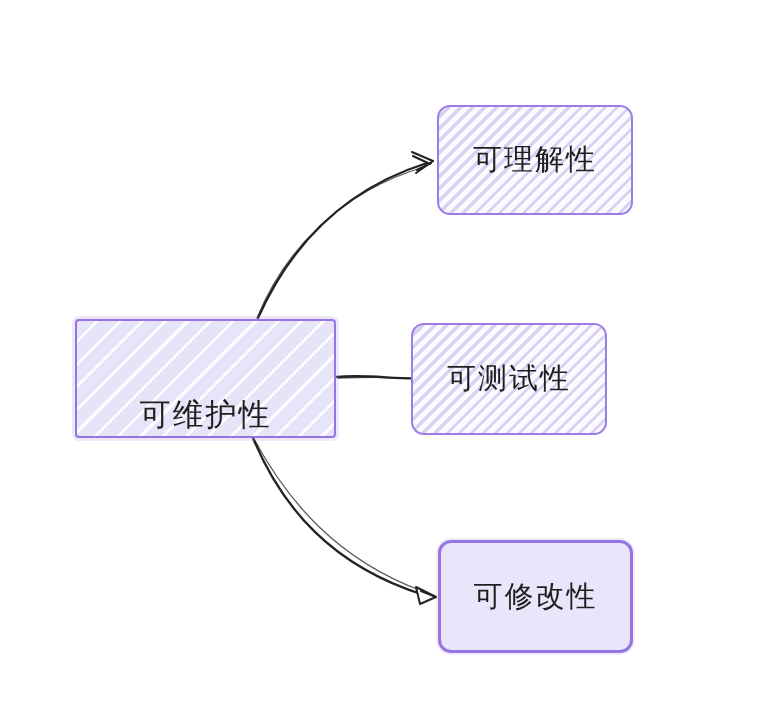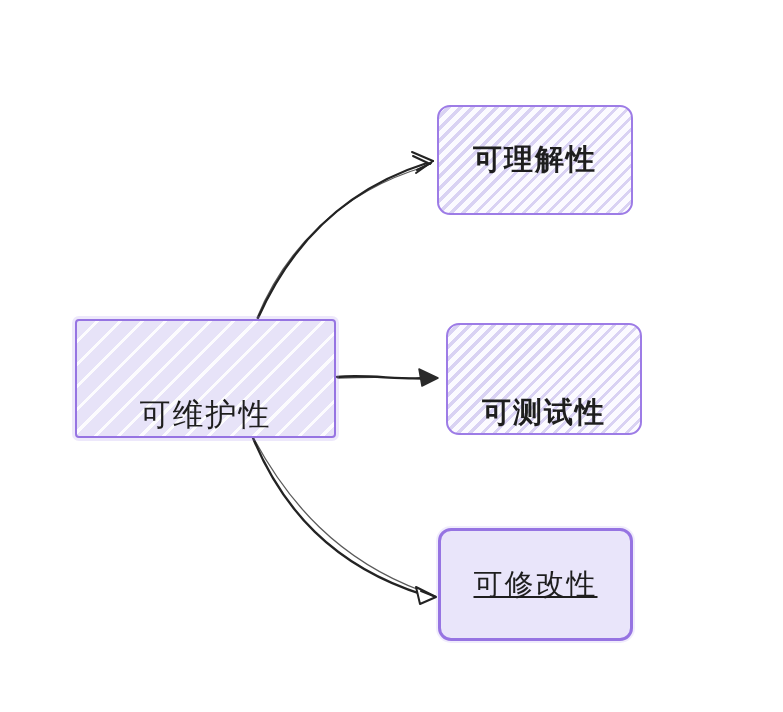--- a/index.html
+++ b/index.html
@@ -56,34 +56,32 @@
     border: 2.5px solid #9d7ce6;
     border-radius: 13px;
     background-color: #fbfaff;
     background-image:
       repeating-linear-gradient(135deg,
         #fbfaff 0px,
         #fbfaff 5.5px,
         #d9d2f3 5.5px,
         #d9d2f3 8.5px);
     font-size: 29px;
-    font-weight: bold;
   }
   #node-understand { left: 437px; top: 105px; width: 196px; height: 110px; }
-  #node-test       { left: 446px; top: 323px; width: 196px; height: 112px; align-items: flex-end; }
+  #node-test       { left: 411px; top: 323px; width: 196px; height: 112px; }
   
   #node-modify {
-    left: 438px; top: 528px;
+    left: 438px; top: 540px;
     width: 195px; height: 113px;
     border: 3px solid #9674e2;
     border-radius: 13px;
     background-color: #e9e5fa;
     box-shadow: 0 0 0 2px rgba(173,149,238,0.18);
     font-size: 29px;
-    text-decoration: underline;
   }
   .edge { stroke: #232323; stroke-width: 2.3; fill: none; stroke-linecap: round; }
   .edge.ghost { stroke-width: 1.3; opacity: 0.75; }
   .head-line { stroke: #232323; stroke-width: 2; fill: none; stroke-linecap: round; }
   .head-filled { fill: #2a2a2a; stroke: #2a2a2a; stroke-width: 1.5; stroke-linejoin: round; }
   .head-open { fill: #ffffff; stroke: #232323; stroke-width: 2; stroke-linejoin: round; }
 </style>
 </head>
 <body>
 

